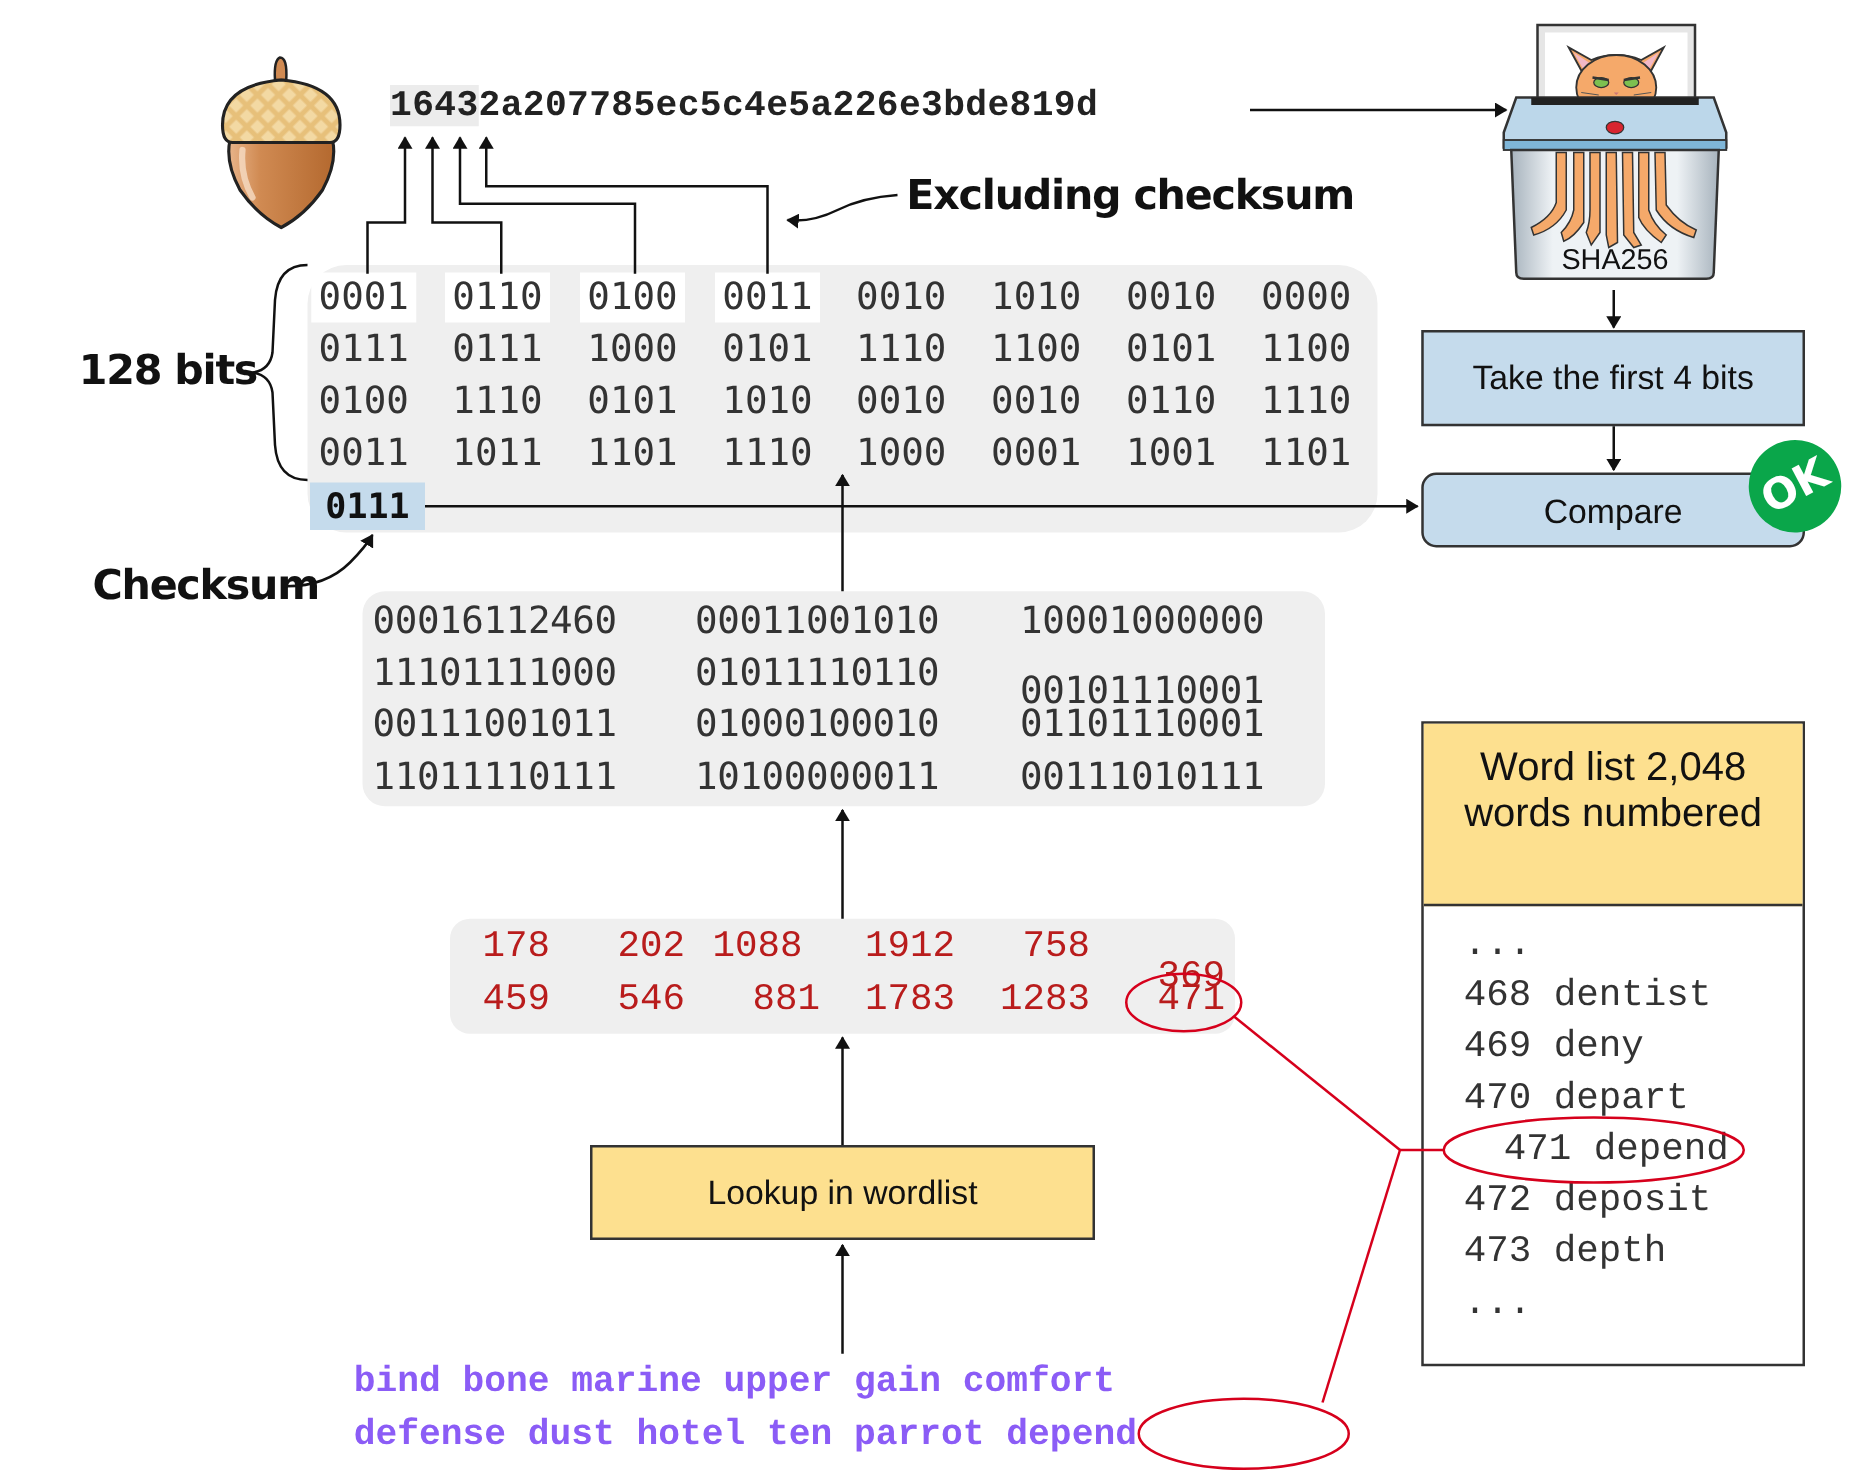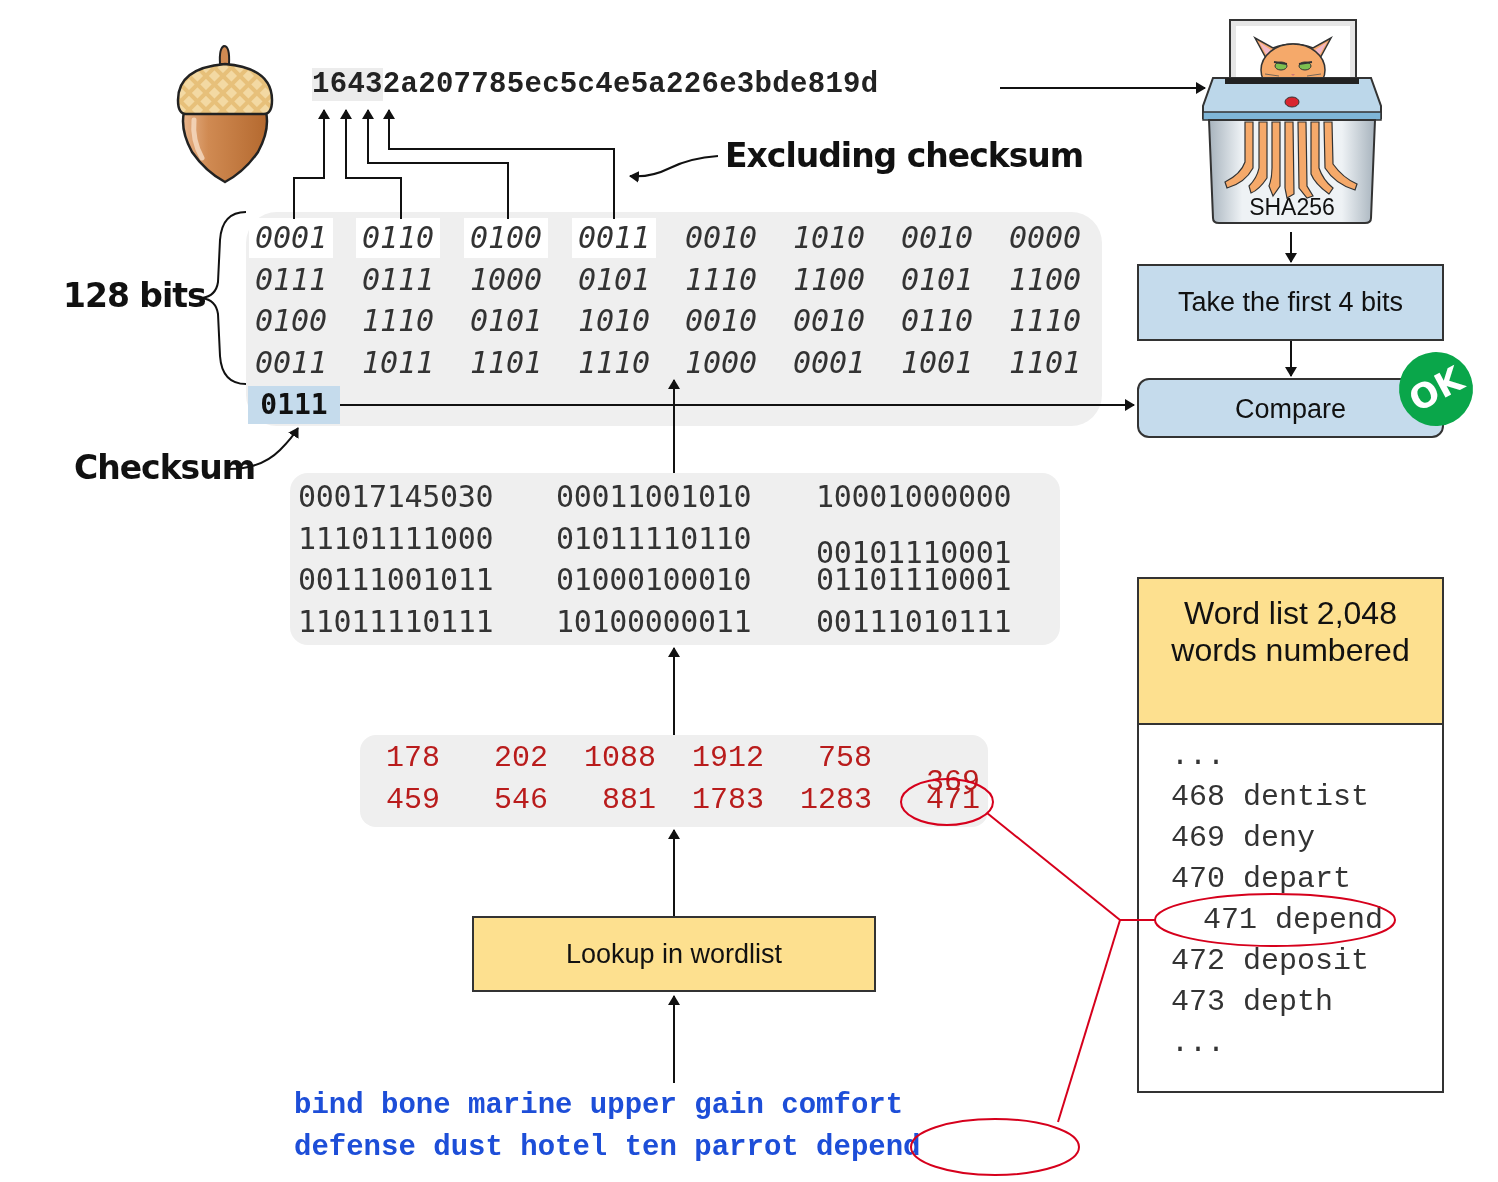--- a/index.html
+++ b/index.html
@@ -4,36 +4,36 @@
 <style>
   html, body { margin:0; padding:0; background:#ffffff; }
   body { width:1498px; height:1182px; position:relative; overflow:hidden; font-family:"Liberation Sans", sans-serif; }
   .abs { position:absolute; }
   svg.overlay { position:absolute; left:0; top:0; width:1498px; height:1182px; pointer-events:none; }
   .label-bold { font-family:"DejaVu Sans", sans-serif; font-weight:bold; color:#111; letter-spacing:-1px; }
 
   .hexline { left:312px; top:68px; font-family:"Liberation Mono", monospace; font-weight:bold; font-size:29px; color:#222; letter-spacing:0.3px; white-space:nowrap; }
   .hex-hi { background:#ececec; }
 
-  .bitsbox { left:246px; top:212px; width:856px; height:214px; background:#efefef; border-radius:31px;font-style:italic; }
+  .bitsbox { left:246px; top:212px; width:856px; height:214px; background:#efefef; border-radius:31px; }
   .bitrow { position:absolute; left:0; height:40px; font-family:"DejaVu Sans Mono", monospace; font-size:30px; color:#333; font-weight:300; white-space:nowrap; }
   .bitcell { position:absolute; width:84px; text-align:center; line-height:40px; }
   .bitcell.hl { background:#ffffff; }
 
   .checksum { left:248px; top:386px; width:92px; height:38px; background:#c5dbec; font-family:"DejaVu Sans Mono", monospace; font-weight:bold; font-size:28px; color:#111; text-align:center; line-height:38px; }
 
   .box11 { left:290px; top:473px; width:770px; height:172px; background:#efefef; border-radius:18px; }
   .box11 .r { position:absolute; left:8px; font-family:"DejaVu Sans Mono", monospace; font-size:30px; color:#333; white-space:nowrap; letter-spacing:-0.3px; }
 
   .idxbox { left:360px; top:735px; width:628px; height:92px; background:#efefef; border-radius:16px; }
   .idxbox .c { position:absolute; width:100px; text-align:right; font-family:"Liberation Mono", monospace; font-size:30px; color:#b91c1c; }
 
   .lookup { left:472px; top:916px; width:404px; height:76px; background:#fde08f; border:2px solid #333; box-sizing:border-box; text-align:center; line-height:72px; font-size:27px; color:#111; }
 
-  .mnem { left:294px; top:1085px; font-family:"Liberation Mono", monospace; font-weight:bold; font-size:29px; color:#1d4ed8; white-space:nowrap; line-height:42px; }
+  .mnem { left:283px; top:1085px; font-family:"Liberation Mono", monospace; font-weight:bold; font-size:29px; color:#8b5cf6; white-space:nowrap; line-height:42px; }
 
   .wl { left:1137px; top:577px; width:307px; height:516px; border:2px solid #333; box-sizing:border-box; background:#fff; }
   .wl-head { position:absolute; left:0; top:0; width:303px; height:146px; background:#fde08f; border-bottom:2px solid #333; text-align:center; font-size:32px; line-height:37px; color:#111; padding-top:16px; box-sizing:border-box; }
   .wl-entry { position:absolute; left:32px; font-family:"Liberation Mono", monospace; font-size:30px; color:#333; white-space:pre; }
 
   .take { left:1137px; top:264px; width:307px; height:77px; background:#c5dbec; border:2px solid #333; box-sizing:border-box; text-align:center; line-height:73px; font-size:27px; color:#111; }
   .compare { left:1137px; top:378px; width:307px; height:60px; background:#c5dbec; border:2px solid #333; border-radius:12px; box-sizing:border-box; text-align:center; line-height:58px; font-size:27px; color:#111; }
   .ok { left:1399px; top:352px; width:74px; height:74px; border-radius:50%; background:#0aa64a; color:#fff; font-family:"DejaVu Sans", sans-serif; font-weight:bold; font-size:34px; line-height:74px; text-align:center; transform:rotate(-28deg); }
 
   .sha-label { left:1220px; top:194px; width:144px; text-align:center; font-size:23px; color:#111; }
@@ -149,38 +149,38 @@
       <span class="bitcell" style="left: 757px;">1101</span>
     </div>
   </div>
 
 <div class="abs label-bold" style="left:63px;top:276px;font-size:33px;">128 bits</div>
 
 <div class="abs checksum">0111</div>
 <div class="abs label-bold" style="left:74px;top:448px;font-size:33px;">Checksum</div>
 
 <div class="abs box11" id="box11">
-    <span class="r" style="left: 8px; top: 6px;">00017145030</span>
+    <span class="r" style="left: 8px; top: 6px;">00016112460</span>
     <span class="r" style="left: 266px; top: 6px;">00011001010</span>
     <span class="r" style="left: 526px; top: 6px;">10001000000</span>
     <span class="r" style="left: 8px; top: 47.5px;">11101111000</span>
     <span class="r" style="left: 266px; top: 47.5px;">01011110110</span>
     <span class="r" style="left: 526px; top: 47.5px; margin-top: 14px;">00101110001</span>
     <span class="r" style="left: 8px; top: 89px;">00111001011</span>
     <span class="r" style="left: 266px; top: 89px;">01000100010</span>
     <span class="r" style="left: 526px; top: 89px;">01101110001</span>
     <span class="r" style="left: 8px; top: 130.5px;">11011110111</span>
     <span class="r" style="left: 266px; top: 130.5px;">10100000011</span>
     <span class="r" style="left: 526px; top: 130.5px;">00111010111</span>
   </div>
 
 <div class="abs idxbox" id="idxbox">
     <span class="c" style="left: -20px; top: 6px;">178</span>
     <span class="c" style="left: 88px; top: 6px;">202</span>
-    <span class="c" style="left: 196px; top: 6px;">1088</span>
+    <span class="c" style="left: 196px; top: 6px; text-align: center;">1088</span>
     <span class="c" style="left: 304px; top: 6px;">1912</span>
     <span class="c" style="left: 412px; top: 6px;">758</span>
     <span class="c" style="left: 520px; top: 6px; margin-top: 24px;">369</span>
     <span class="c" style="left: -20px; top: 48px;">459</span>
     <span class="c" style="left: 88px; top: 48px;">546</span>
     <span class="c" style="left: 196px; top: 48px;">881</span>
     <span class="c" style="left: 304px; top: 48px;">1783</span>
     <span class="c" style="left: 412px; top: 48px;">1283</span>
     <span class="c" style="left: 520px; top: 48px;">471</span>
   </div>

